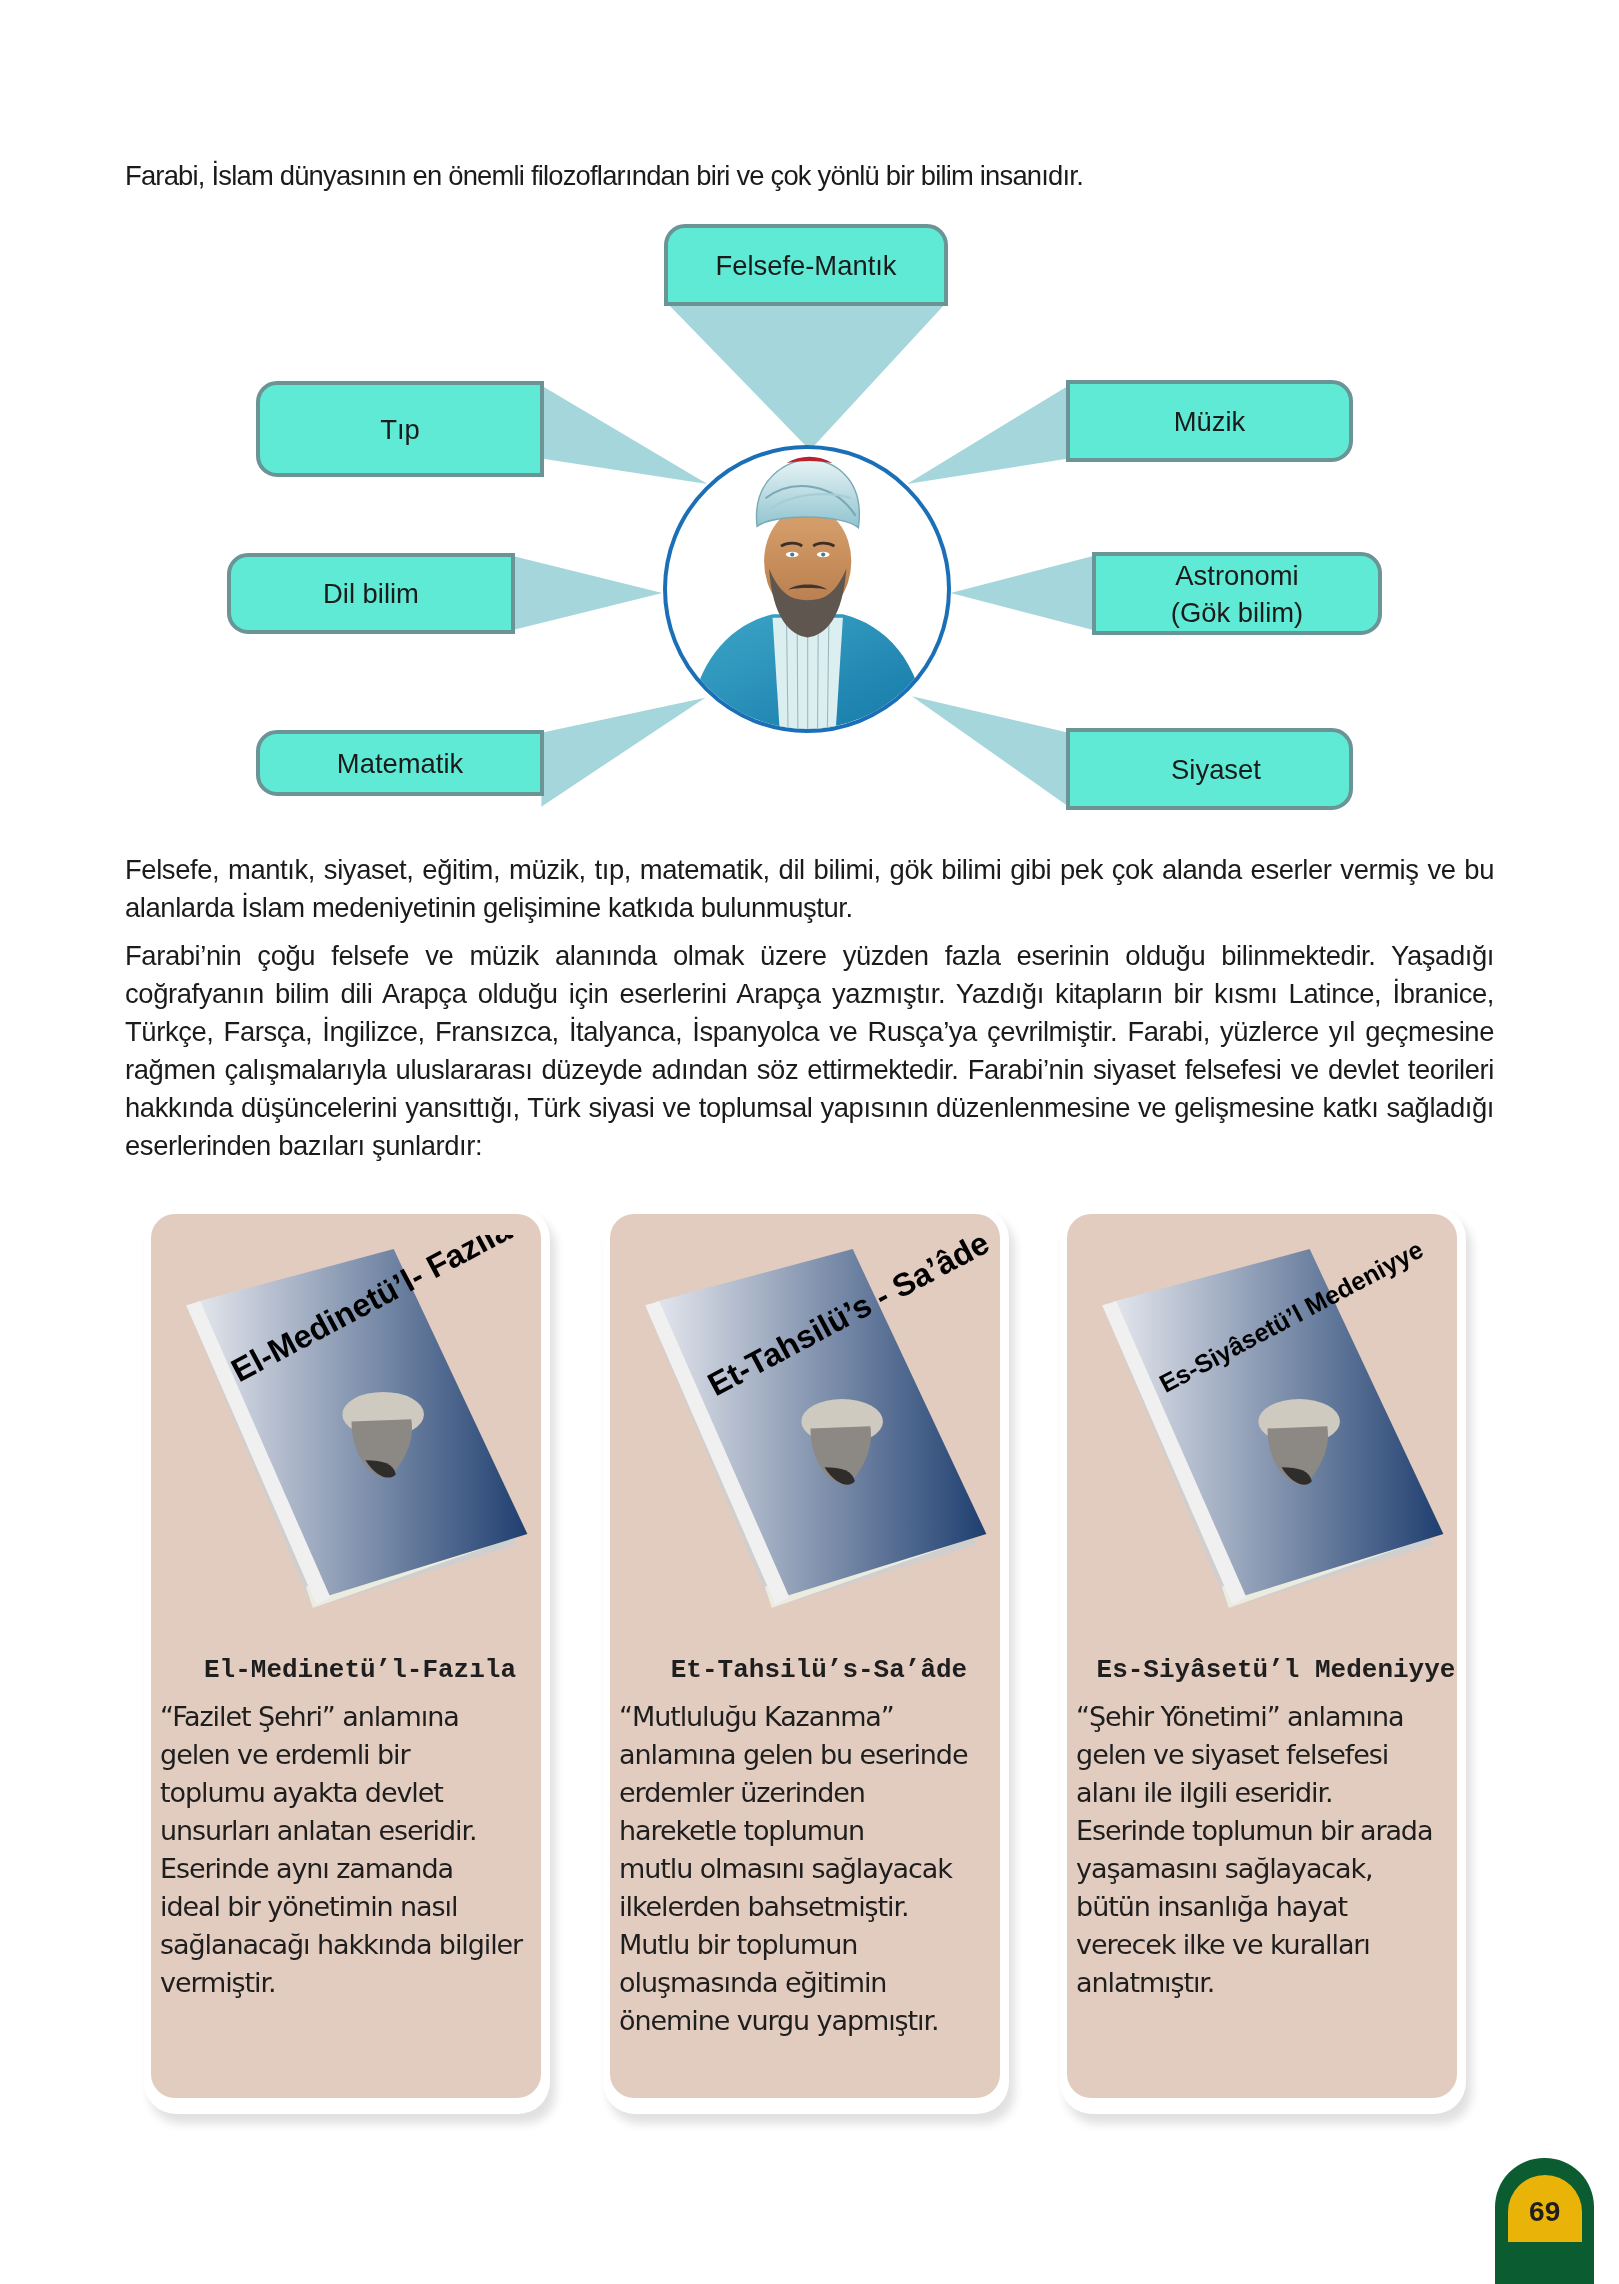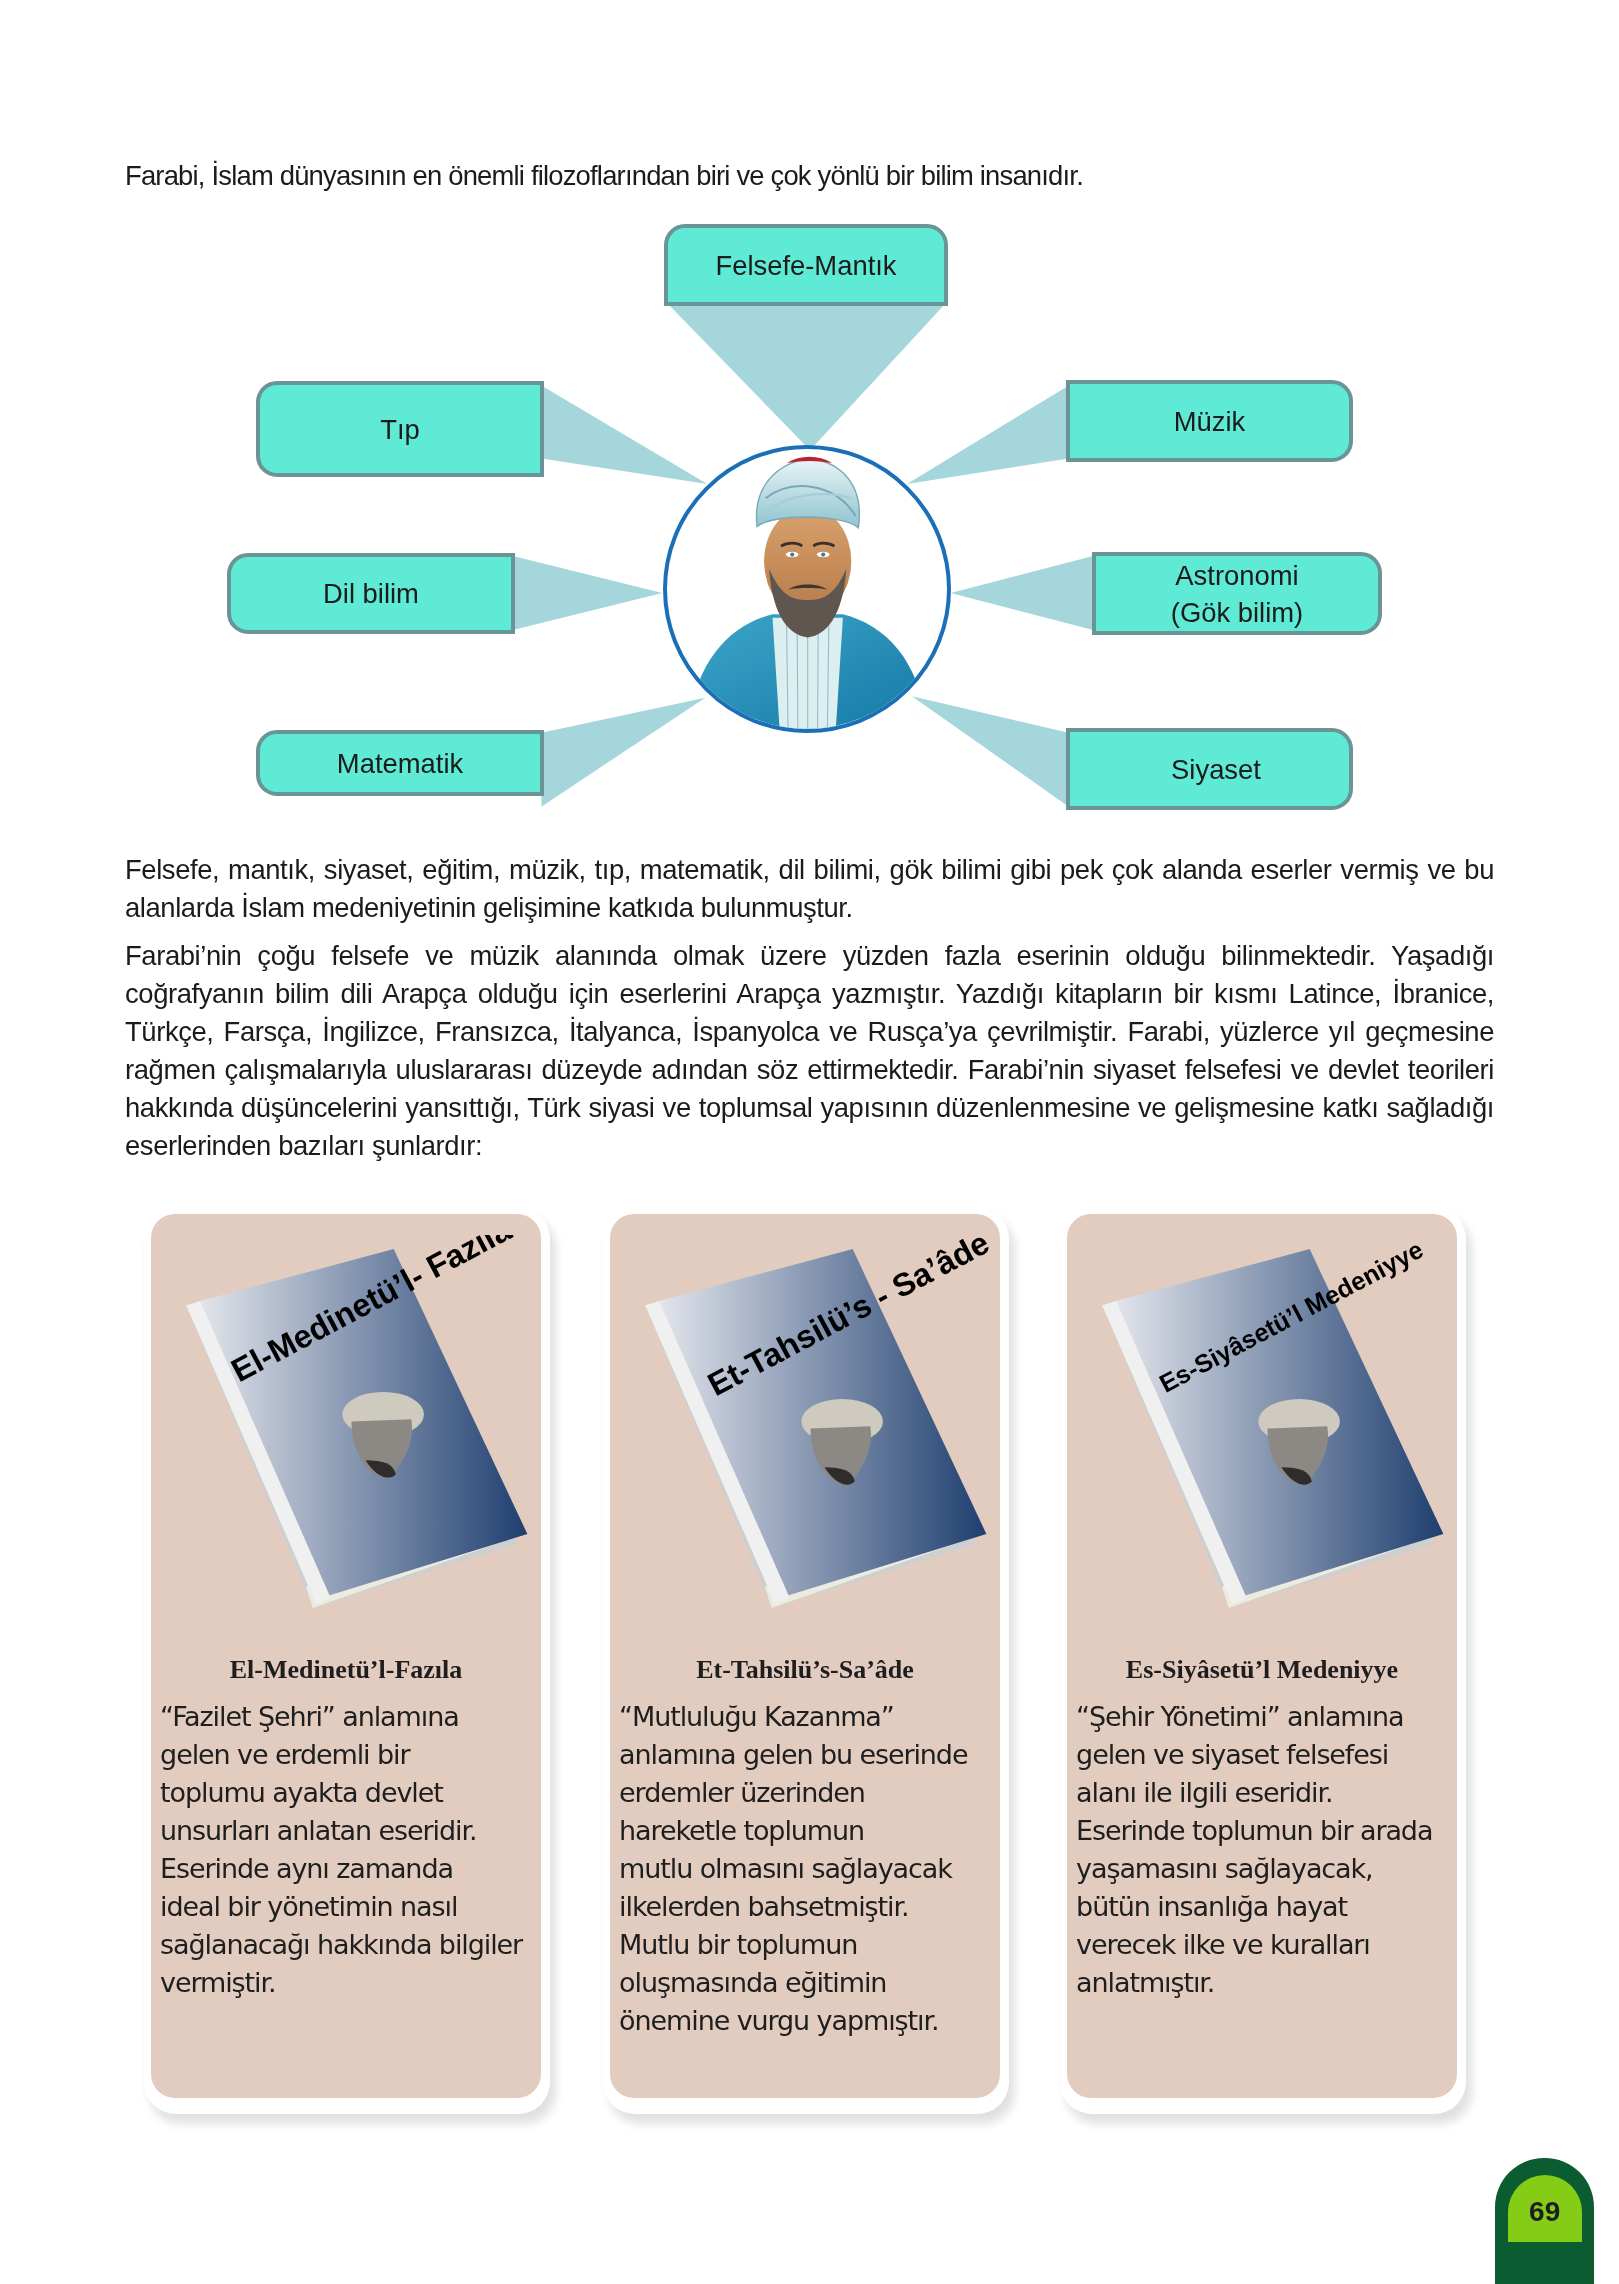--- a/index.html
+++ b/index.html
@@ -29,33 +29,33 @@
                text-align: justify; font-family: "Liberation Sans", sans-serif; letter-spacing: -0.4px; margin: 0; }
   .p1 { top: 851px; }
   .p2 { top: 937px; }
 
   
   .card-frame { position: absolute; top: 1207px; width: 406px; height: 907px; background: #ffffff;
                 border-radius: 32px; box-shadow: 5.6px 9.8px 9.8px rgba(0,0,0,0.12); }
   .card { position: absolute; left: 0; top: 7px; width: 390px; height: 884px; background: #e2ccbf;
           border-radius: 24px; overflow: hidden; }
   .card-title { position: absolute; left: 0; width: 100%; top: 441px; text-align: center;
-                font-weight: bold; font-size: 26px; font-family: Liberation Serif, serif; color: #1e1e1e; }
+                font-weight: bold; font-size: 26px; font-family: Liberation Mono, monospace; color: #1e1e1e; padding-left: 14px; }
   .card-desc { position: absolute; left: 9.1px; right: 7px; top: 484px; font-size: 27px; line-height: 38px;
                font-family: "DejaVu Sans", sans-serif; letter-spacing: -1.1px; color: #1e1e1e; margin: 0; }
   .card-desc span { display: block; white-space: nowrap; }
 
   .book { position: absolute; left: 21px; top: 21px; width: 366px; height: 394px; }
   .book-title { font-family: "Liberation Sans", sans-serif; font-weight: bold; }
 
   
   .page-badge { position: absolute; left: 1495px; top: 2158px; width: 99px; height: 134px;
                 background: #0c5c31; border-radius: 49px 49px 0 0; }
   .page-badge .inner { position: absolute; left: 12.7px; top: 17px; width: 74px; height: 67px;
-                       background: #84cc16; border-radius: 37px 37px 0 0; display: flex;
+                       background: #eab308; border-radius: 37px 37px 0 0; display: flex;
                        align-items: center; justify-content: center; font-weight: bold; font-size: 28px;
                        font-family: "Liberation Sans", sans-serif; color: #1e1e1e; padding-top: 7px; box-sizing: border-box; }
 </style>
 </head>
 <body>
 
 <div class="intro">Farabi, İslam dünyasının en önemli filozoflarından biri ve çok yönlü bir bilim insanıdır.</div>
 
 <div class="diagram">
   <svg width="1620" height="830" viewBox="0 0 2304 1180">

